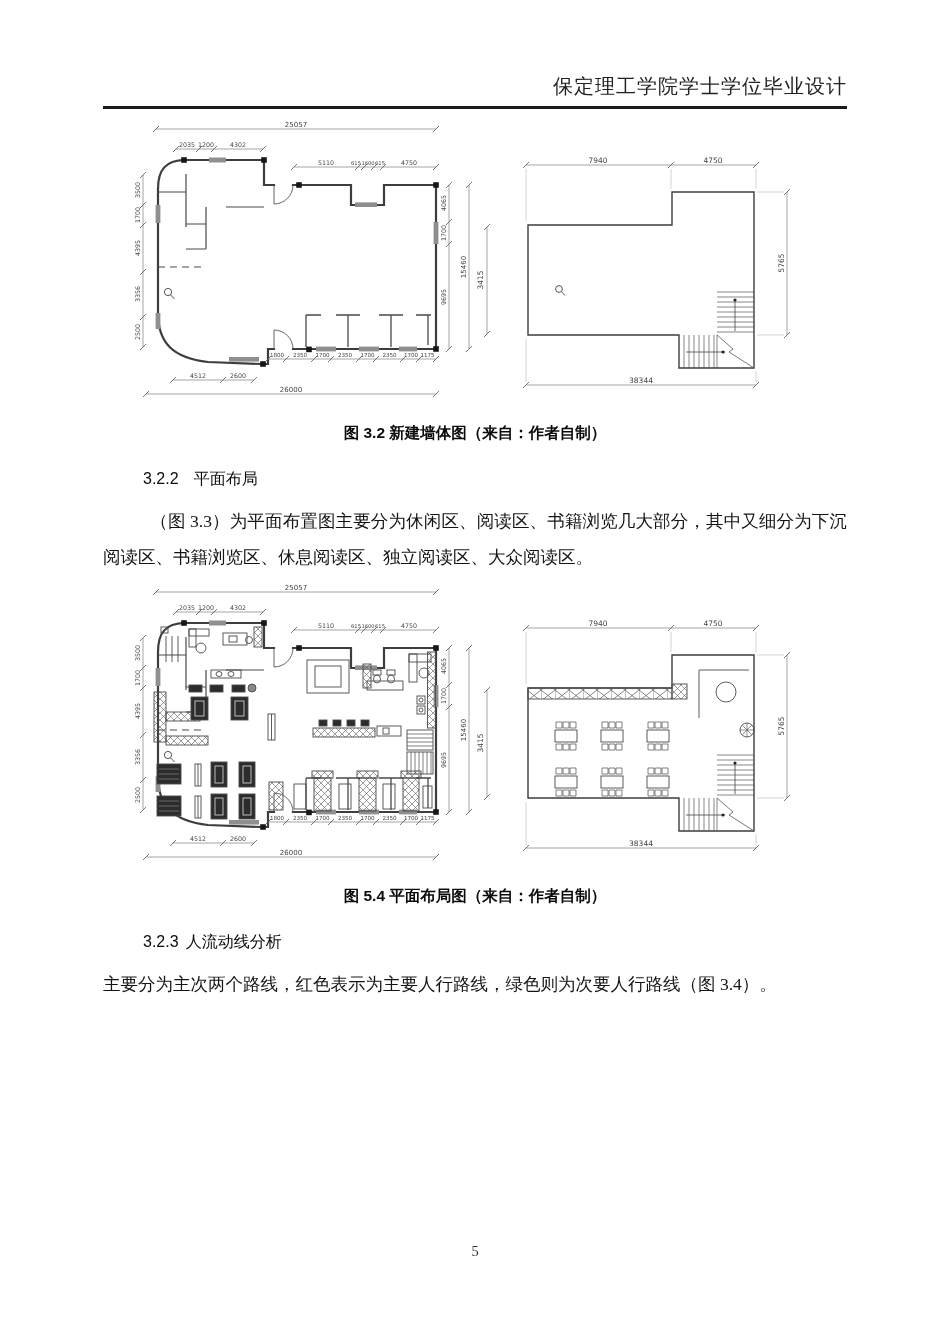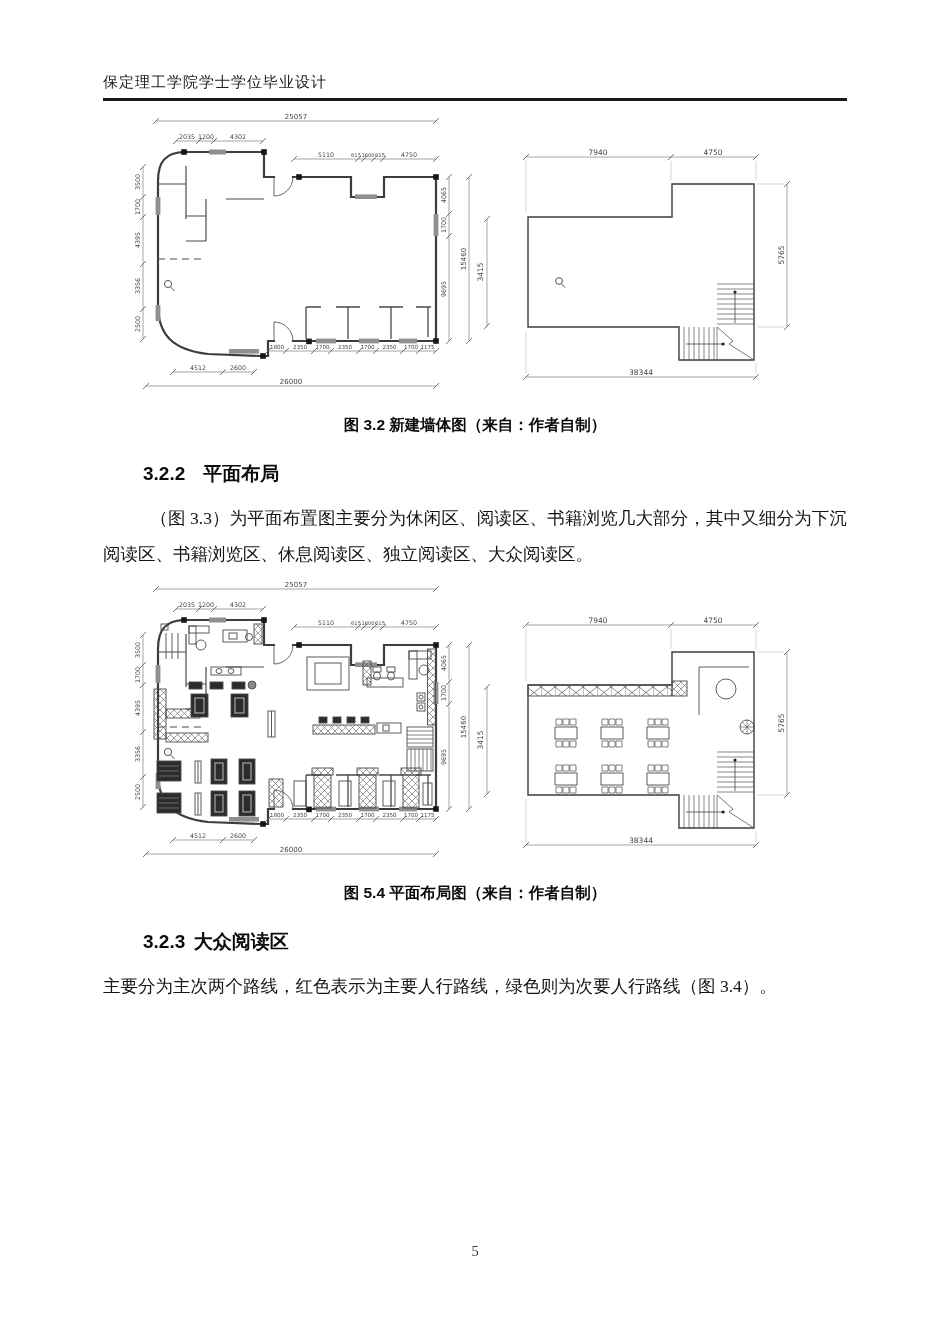--- a/index.html
+++ b/index.html
@@ -1,26 +1,26 @@
 <!DOCTYPE html>
 <html><head>
 <meta charset="utf-8">
 <style>
   html,body{margin:0;padding:0;background:#ffffff;}
   .page{position:relative;width:950px;height:1344px;background:#fff;overflow:hidden;
         font-family:"Liberation Serif","DejaVu Serif",serif;color:#111;}
   .content{width:744px;margin:0 auto;padding-top:73px;}
-  .header{text-align:left;font-size:15px;letter-spacing:1px;color:#222;}
+  .header{text-align:right;font-size:20px;letter-spacing:1px;color:#222;}
   .rule{border-bottom:3px solid #1a1a1a;margin-top:6px;}
   .figrow{display:flex;justify-content:center;align-items:flex-start;margin-top:8px;height:290px;}
   .figrow svg{display:block;}
   .caption{text-align:center;font-family:"Liberation Sans","DejaVu Sans",sans-serif;
            font-weight:bold;font-size:15.5px;margin-top:16px;color:#0b0b0b;}
-  h3.sec{font-family:"Liberation Sans","DejaVu Sans",sans-serif;font-weight:bold;
-         font-size:19px;margin:25px 0 0 40px;color:#0b0b0b;}
+  h3.sec{font-family:"Liberation Sans","DejaVu Sans",sans-serif;font-weight:normal;
+         font-size:16px;margin:25px 0 0 40px;color:#0b0b0b;}
   h3.sec .ht{margin-left:0.95em;}
   h3.sec.tight .ht{margin-left:0.45em;}
   p.para{font-size:17.5px;line-height:2.05;text-align:justify;margin:14px 0 0 0;color:#141414;}
   p.para.indent{text-indent:2.7em;}
   .pageno{position:absolute;bottom:84px;left:0;width:100%;text-align:center;
           font-size:14.5px;color:#333;}
   .defs-holder{position:absolute;width:0;height:0;overflow:hidden;}
   svg text{font-family:"DejaVu Sans",sans-serif;fill:#444;}
 </style>
 </head>
@@ -294,19 +294,19 @@
         <use href="#planL"></use>
           <use href="#furnL"></use>
       </svg>
       <svg width="340" height="290" viewBox="0 0 340 290">
         <use href="#planR"></use>
           <use href="#furnR"></use>
       </svg>
     </div>
     <div class="caption">图 5.4 平面布局图（来自：作者自制）</div>
 
-    <h3 class="sec tight"><span>3.2.3</span><span class="ht">大众阅读区</span></h3>
+    <h3 class="sec tight"><span>3.2.3</span><span class="ht">人流动线分析</span></h3>
 
     <p class="para">主要分为主次两个路线，红色表示为主要人行路线，绿色则为次要人行路线（图 3.4）。</p>
 
   </div>
   <div class="pageno">5</div>
 </div>
 
 </body></html>

